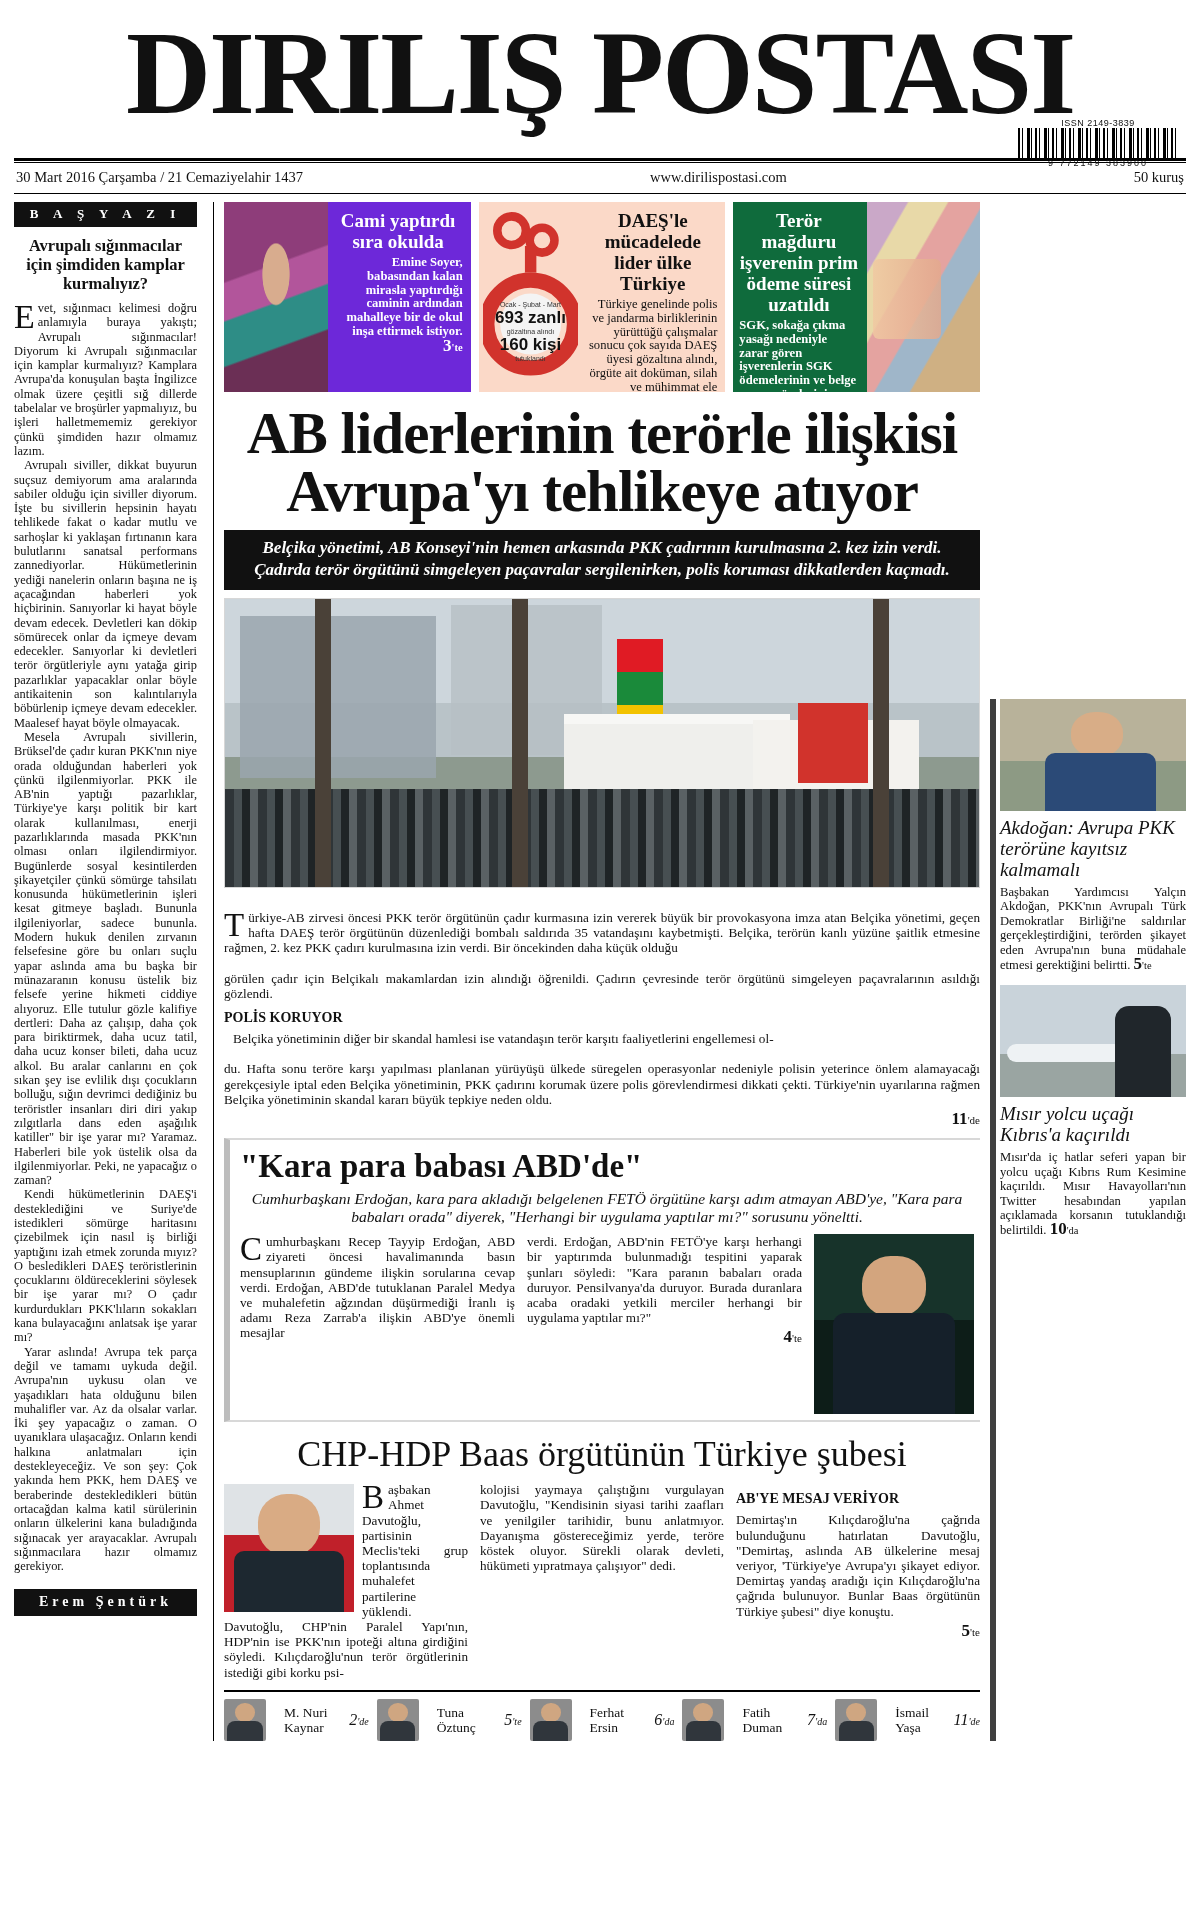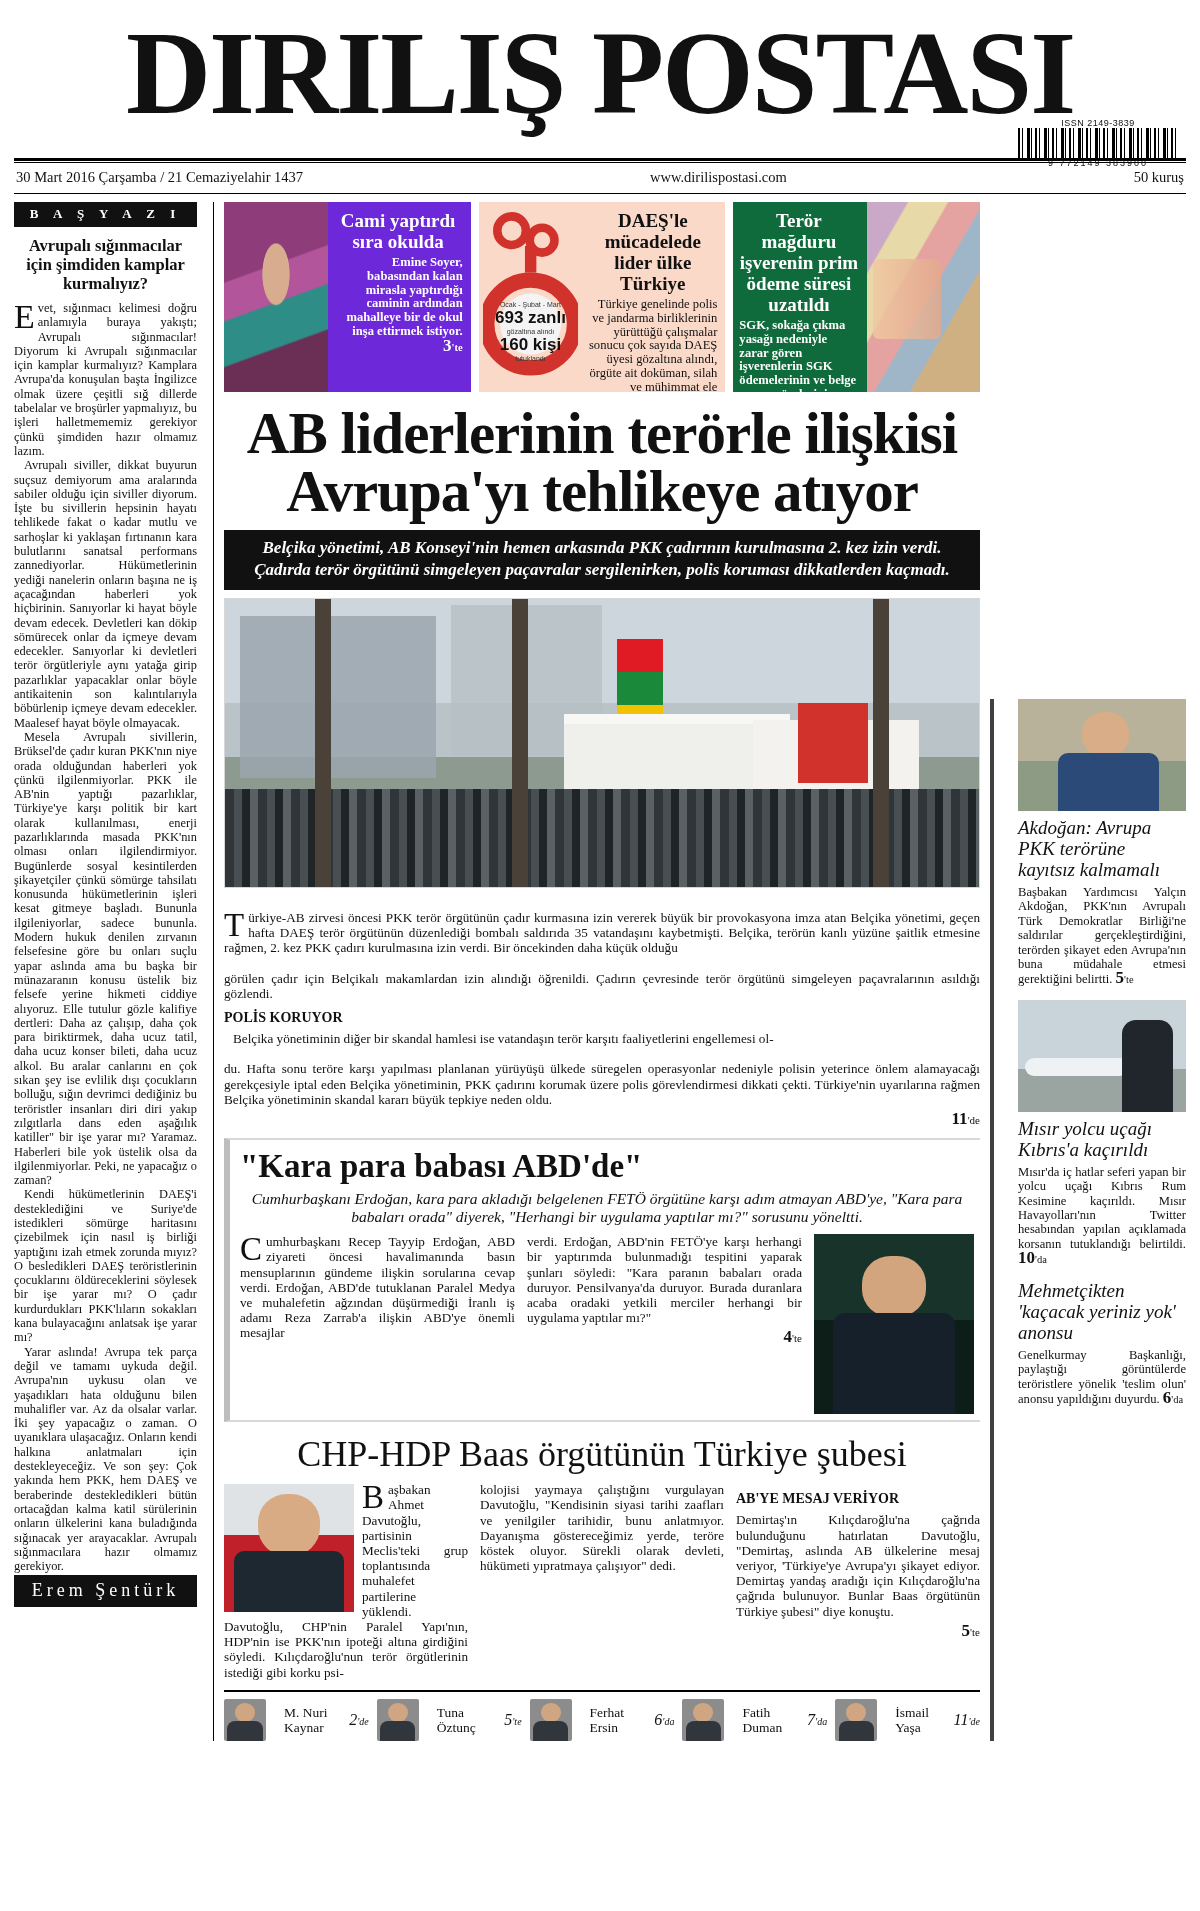--- a/index.html
+++ b/index.html
@@ -64,22 +64,22 @@
     text-align:center; font-weight:bold; font-size:16.5px;
     line-height:19px; margin:9px 2px 8px; font-family:"Liberation Serif", serif;
   }
   .ed-body { font-size:12.4px; line-height:14.3px; text-align:justify; hyphens:auto; }
   .ed-body p { margin:0; text-indent:10px; }
   .ed-body p.first { text-indent:0; }
   .dropcap::first-letter {
     float:left; font-size:34px; line-height:27px; padding:2px 3px 0 0; font-weight:normal;
   }
   .byline-bar {
-    background:#111; color:#fff; text-align:center; font-weight:normal;
-    font-size:18px; letter-spacing:4px; padding:5px 0 6px; margin-top:2px;
+    background:#111; color:#fff; text-align:center; font-weight:bold;
+    font-size:14px; letter-spacing:4px; padding:5px 0 6px; margin-top:16px;
   }
 
   
   .teasers { display:flex; gap:8px; height:190px; }
   .teaser { position:relative; overflow:hidden; flex:1 1 0; display:flex; }
   .t-purple { background:#6d28d9; }
   .t-peach  { background:#fbd9c8; }
   .t-green  { background:#0f6b3c; }
   .t-photo { width:42%; flex:0 0 42%; position:relative; overflow:hidden; }
   .t-text { flex:1 1 auto; padding:8px 8px 6px 6px; position:relative; }
@@ -149,21 +149,21 @@
   .ph-erdogan::before{ content:""; position:absolute; left:30%; top:12%; width:40%; height:34%; background:#d3a57e; border-radius:45%; }
   .ph-erdogan::after{ content:""; position:absolute; left:12%; top:44%; width:76%; height:56%; background:#15202a; border-radius:12px 12px 0 0; }
 
   .chp-head { text-align:center; font-size:36px; line-height:40px; margin:12px 0 8px; }
   .chp-cols { display:flex; gap:12px; }
   .ph-davut { width:130px; height:128px; float:left; margin:2px 8px 4px 0; position:relative; overflow:hidden; background:linear-gradient(#dfe3e6 0 40%,#c0202a 40% 100%); }
   .ph-davut::before{ content:""; position:absolute; left:26%; top:8%; width:48%; height:48%; background:#d9ab84; border-radius:46%; }
   .ph-davut::after{ content:""; position:absolute; left:8%; top:52%; width:84%; height:48%; background:#1d2830; border-radius:10px 10px 0 0; }
 
   
-  .rail { width:196px; flex:0 0 196px; border-left:4px solid #404040; padding-left:24px; }
+  .rail { width:196px; flex:0 0 196px; border-left:6px solid #404040; padding-left:4px; }
   .rail-item { margin-bottom:12px; }
   .rail-photo { width:100%; height:112px; position:relative; overflow:hidden; margin-bottom:6px; }
   .ph-akdogan { position:absolute; inset:0; background:linear-gradient(#b8b29a 0 55%,#8d9a84 55% 100%); }
   .ph-akdogan::before{ content:""; position:absolute; left:38%; top:12%; width:28%; height:40%; background:#d8ad87; border-radius:46%; }
   .ph-akdogan::after{ content:""; position:absolute; left:24%; top:48%; width:60%; height:52%; background:#2b4a77; border-radius:10px 10px 0 0; }
   .ph-plane { position:absolute; inset:0; background:linear-gradient(#c9d3da 0 62%,#9aa5a2 62% 100%); }
   .ph-plane::before{ content:""; position:absolute; left:4%; top:52%; width:62%; height:16%; background:#eef2f4; border-radius:20px; }
   .ph-plane::after{ content:""; position:absolute; left:62%; top:18%; width:30%; height:82%; background:#20262b; border-radius:14px 14px 0 0; }
   .rail-head { font-style:italic; font-size:19px; line-height:21px; margin-bottom:5px; }
   .rail-body { font-size:12.6px; line-height:14.4px; text-align:justify; }
@@ -402,23 +402,16 @@
         <div class="rail-photo">
             <div class="ph-plane"></div>
           </div>
         <div class="rail-head">Mısır yolcu uçağı Kıbrıs'a kaçırıldı</div>
         <div class="rail-body cap">
           <span>Mısır'da iç hatlar seferi yapan bir yolcu uçağı Kıbrıs Rum Kesimine kaçırıldı. Mısır Havayolları'nın Twitter hesabından yapılan açıklamada korsanın tutuklandığı belirtildi.</span>
           <span class="pg">10</span><small>'da</small>
         </div>
       </div>
 
-      <div class="rail-item">
-        <div class="rail-head">Mehmetçikten 'kaçacak yeriniz yok' anonsu</div>
-        <div class="rail-body cap">
-          <span>Genelkurmay Başkanlığı, paylaştığı görüntülerde teröristlere yönelik 'teslim olun' anonsu yapıldığını duyurdu.</span>
-          <span class="pg">6</span><small>'da</small>
-        </div>
-      </div>
     </div>
 
   </div>
 </div>
 
 </body></html>

